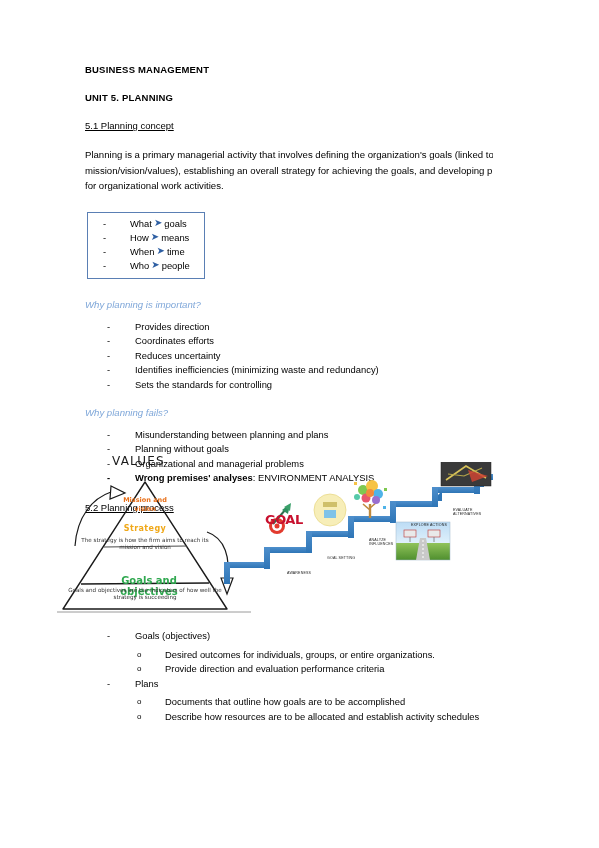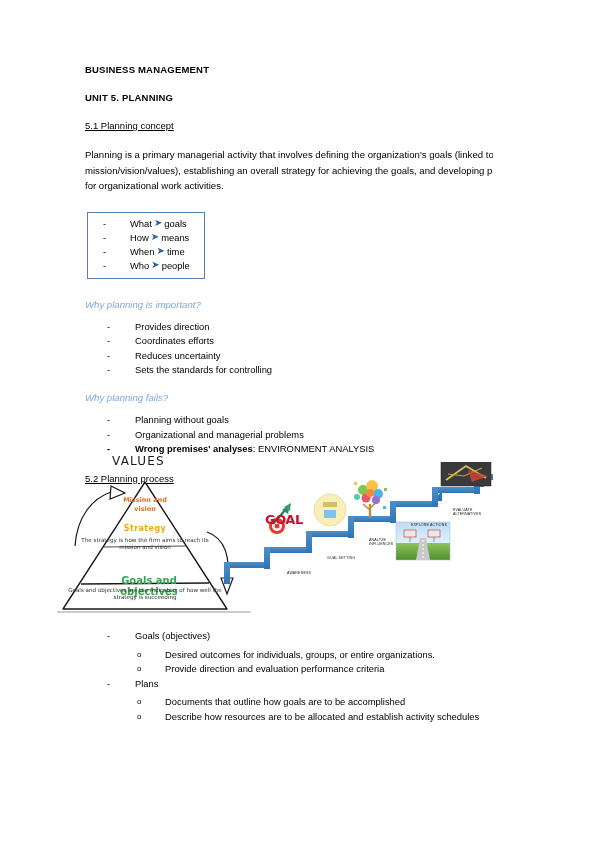--- a/index.html
+++ b/index.html
@@ -207,25 +207,27 @@
         <li><span>When</span><span class="wh-arrow">➤</span><span>time</span></li>
         <li><span>Who</span><span class="wh-arrow">➤</span><span>people</span></li>
       </ul>
     </div>
 
     <div class="blue-heading">Why planning is important?</div>
     <ul class="dash-list">
       <li>Provides direction</li>
       <li>Coordinates efforts</li>
       <li>Reduces uncertainty</li>
+      <li>Identifies inefficiencies (minimizing waste and redundancy)</li>
       <li>Sets the standards for controlling</li>
     </ul>
 
     <div class="blue-heading">Why planning fails?</div>
     <ul class="dash-list">
+      <li>Misunderstanding between planning and plans</li>
       <li>Planning without goals</li>
       <li>Organizational and managerial problems</li>
       <li class="bold-item"><span>Wrong premises' analyses</span><span class="normal">: ENVIRONMENT ANALYSIS</span></li>
     </ul>
 
     <div class="sec-heading" style="margin-top:16px;">5.2 Planning process</div>
   </div>
 
   <div id="figure">
 

